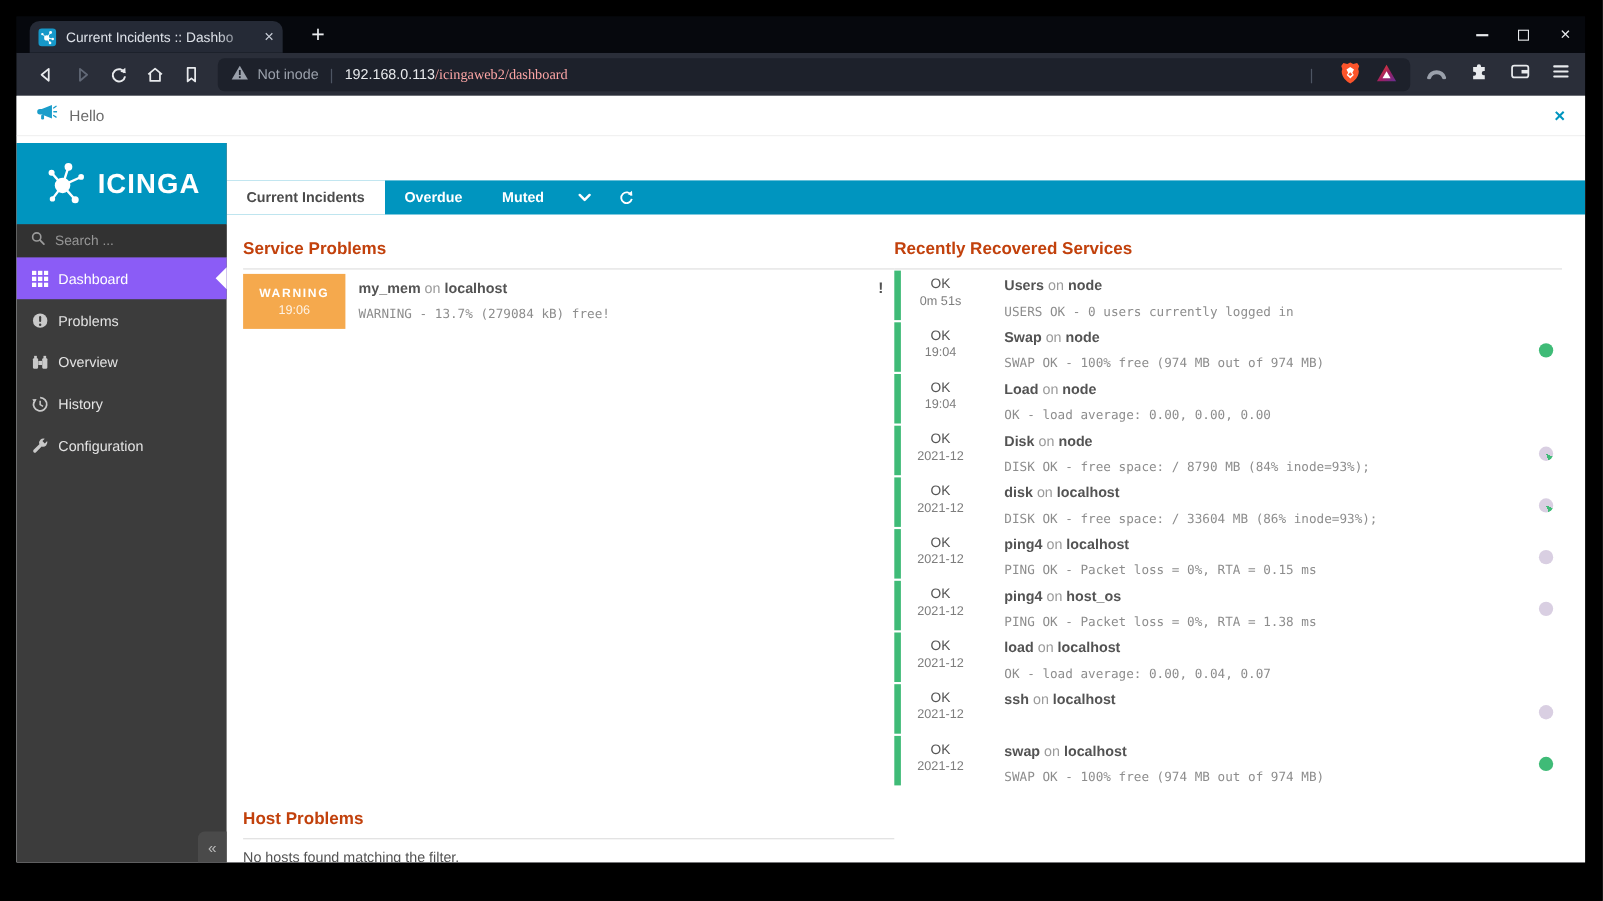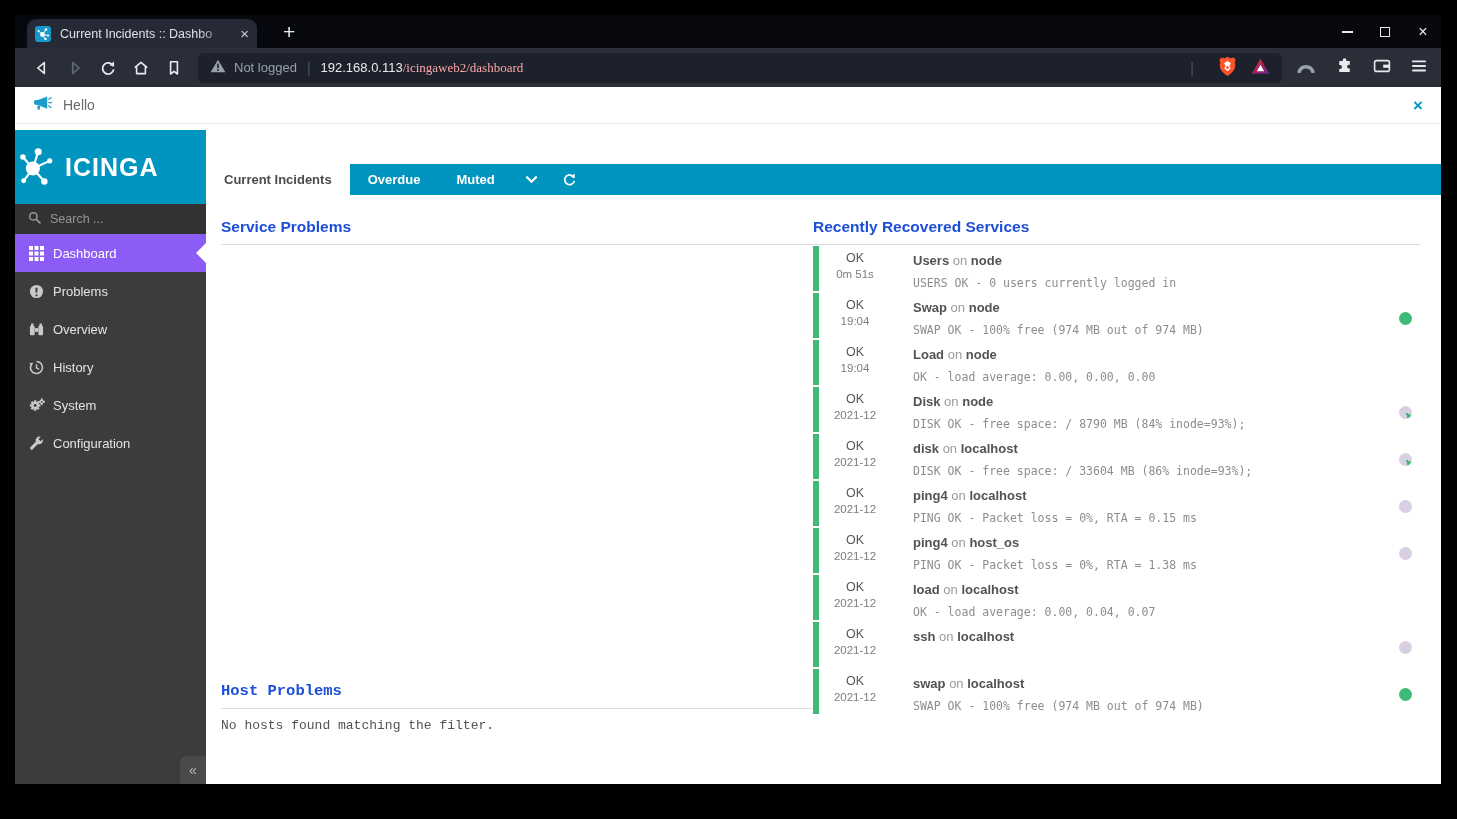--- a/index.html
+++ b/index.html
@@ -50,21 +50,21 @@
               display:flex; align-items:center; padding:0 18px; flex:0 0 37px; }
   .hello-text { color:#6b6b6b; font-size:14px; margin-left:11px; }
   .hello-close { margin-left:auto; color:#0095bf; font-size:17px; font-weight:bold; line-height:1; }
   .spacer { height:6px; background:#fff; flex:0 0 6px; }
   .app { flex:1; display:flex; overflow:hidden; }
 
   
   .sidebar { width:191px; flex:0 0 191px; background:#3c3c3c; position:relative;
              display:flex; flex-direction:column; }
   .logo { height:74px; background:#0095bf; display:flex; align-items:center;
-          flex:0 0 74px; }
+          justify-content:center; flex:0 0 74px; }
   .logo-text { color:#fff; font-size:25px; font-weight:bold; letter-spacing:1px; margin-left:2px; }
   .searchbox { height:30px; background:#323232; display:flex; align-items:center;
                padding:0 13px; flex:0 0 30px; }
   .searchbox input { background:transparent; border:none; outline:none; color:#cfcfcf;
                      font-size:12.5px; margin-left:9px; width:130px;
                      font-family:"Liberation Sans",sans-serif; }
   .searchbox input::placeholder { color:#969696; }
   .menu-item { height:38px; display:flex; align-items:center; padding-left:14px;
                color:#e3e3e3; font-size:13px; position:relative; }
   .menu-item .mi-icon { width:24px; flex:0 0 24px; display:flex; align-items:center; }
@@ -79,38 +79,38 @@
   .main { flex:1; background:#fff; display:flex; flex-direction:column; overflow:hidden; }
   .apptabs { height:31px; background:#0095bf; display:flex; align-items:stretch; flex:0 0 31px;margin-top:34px; }
   .apptab { display:flex; align-items:center; padding:0 18px; color:#fff; font-size:13px;
             font-weight:bold; }
   .apptab.active { background:#fff; color:#4b4b4b; }
   .apptab-icon { display:flex; align-items:center; justify-content:center; width:38px; }
 
   .content { flex:1; display:flex; padding:23px 21px 0 15px; overflow:hidden; }
   .col-left  { width:592px; flex:0 0 592px; }
   .col-right { flex:1; }
-  h2.panel-h { font-size:15.5px; color:#1d4ed8; font-weight:bold; padding-bottom:8px;
+  h2.panel-h { font-size:15.5px; color:#c2410c; font-weight:bold; padding-bottom:8px;
                border-bottom:1px solid #ddd; }
 
   
   .prob-row { display:flex; margin-top:4px; position:relative; }
   .badge { width:93px; height:50px; background:#f5a94d; color:#fff; display:flex;
            flex-direction:column; align-items:center; justify-content:center; flex:0 0 93px; }
   .badge .b-state { font-size:11px; font-weight:bold; letter-spacing:1.5px; }
   .badge .b-time  { font-size:11.5px; margin-top:3px; color:rgba(255,255,255,.85); }
   .prob-body { margin-left:12px; padding-top:4px; }
   .line1 { font-size:13px; color:#535353; font-weight:bold; }
   .line1 .conn { color:#9b9b9b; font-weight:normal; }
   .out { display:block; font-family:"DejaVu Sans Mono", monospace; font-size:11.5px;
          color:#8d8d8d; margin-top:7px; }
   .prob-flag { margin-left:auto; color:#535353; font-weight:bold; font-size:14px;
                padding:4px 10px 0 0; }
 
-  .host-problems { margin-top:437px;font-family:Liberation Mono, monospace; }
+  .host-problems { margin-top:437px; }
   .empty-note { font-size:13px; color:#535353; margin-top:9px; }
 
   
   .srow { position:relative; min-height:47px; display:flex; padding-top:6px; }
   .sbar { position:absolute; left:0; top:1px; bottom:1px; width:6px; background:#3fbb77; }
   .when { width:72px; flex:0 0 72px; margin-left:6px; text-align:center; }
   .w-state { display:block; font-size:12.5px; color:#565656; }
   .w-time  { display:block; font-size:11.5px; color:#7d7d7d; margin-top:3px; }
   .sbody { margin-left:22px; flex:1; }
   .pie { width:13px; height:13px; border-radius:50%; flex:0 0 13px; margin:14px 8px 0 8px; }
@@ -180,21 +180,21 @@
     </span>
 
     <div class="urlbar">
       <span>
         <svg width="16" height="14" viewBox="0 0 16 14">
             <path d="M8 0.8 L15.4 13.2 H0.6 Z" fill="#9aa0ab"></path>
             <rect x="7.2" y="4.6" width="1.6" height="4.6" fill="#1d212b"></rect>
             <rect x="7.2" y="10.3" width="1.6" height="1.7" fill="#1d212b"></rect>
           </svg>
       </span>
-      <span class="sec-label">Not logged</span>
+      <span class="sec-label">Not inode</span>
       <span class="url-sep">|</span>
       <span class="url-host">192.168.0.113</span>
         <span class="url-path">/icingaweb2/dashboard</span>
       <span class="url-right">
         <span class="url-sep">|</span>
         <span>
           <svg width="19" height="21" viewBox="0 0 20 22">
               <path d="M10 0.8 L12.8 2.2 L16.6 1.4 L18.6 4.2 L17.6 7 L18.2 9.2 C18.2 14.8 14 18.6 10 21 C6 18.6 1.8 14.8 1.8 9.2 L2.4 7 L1.4 4.2 L3.4 1.4 L7.2 2.2 Z" fill="#fb542b"></path>
               <path d="M10 5.2 L13.6 7.6 L12 10.6 L13.4 12.8 L10 16 L6.6 12.8 L8 10.6 L6.4 7.6 Z" fill="#fff"></path>
               <path d="M10 10.2 L12 12.4 L10 13.8 L8 12.4 Z" fill="#fb542b"></path>
@@ -333,41 +333,20 @@
           <span class="mi-icon">
             <svg width="15" height="15" viewBox="0 0 16 16">
                 <path d="M8 1.6 a6.4 6.4 0 1 1 -6 4.1" fill="none" stroke="#c9c9c9" stroke-width="1.7"></path>
                 <path d="M0.4 3.2 L4.6 3 L2.6 7 Z" fill="#c9c9c9"></path>
                 <path d="M8 4.6 V8.4 L10.8 10" fill="none" stroke="#c9c9c9" stroke-width="1.5"></path>
               </svg>
           </span>
           <span>History</span>
         </div>
 
-        <div class="menu-item">
-          <span class="mi-icon">
-            <svg width="16" height="15" viewBox="0 0 17 16">
-                <g fill="#c9c9c9">
-                  <rect x="5.2" y="2.4" width="2.6" height="11.2"></rect>
-                  <rect x="0.9" y="6.7" width="11.2" height="2.6"></rect>
-                  <rect x="5.2" y="2.4" width="2.6" height="11.2" transform="rotate(45 6.5 8)"></rect>
-                  <rect x="5.2" y="2.4" width="2.6" height="11.2" transform="rotate(-45 6.5 8)"></rect>
-                  <circle cx="6.5" cy="8" r="3.6"></circle>
-                </g>
-                <circle cx="6.5" cy="8" r="1.5" fill="#3c3c3c"></circle>
-                <g fill="#c9c9c9">
-                  <rect x="12.6" y="0.4" width="1.8" height="7.2"></rect>
-                  <rect x="9.9" y="3.1" width="7.2" height="1.8"></rect>
-                  <circle cx="13.5" cy="4" r="2.3"></circle>
-                </g>
-                <circle cx="13.5" cy="4" r="0.9" fill="#3c3c3c"></circle>
-              </svg>
-          </span>
-          <span>System</span>
-        </div>
 
         <div class="menu-item">
           <span class="mi-icon">
             <svg width="15" height="15" viewBox="0 0 16 16">
                 <path d="M14.8 3.2 A4.2 4.2 0 0 1 9.5 8.5 L4 14 A1.6 1.6 0 0 1 1.7 11.7 L7.2 6.2 A4.2 4.2 0 0 1 12.5 0.9 L10.2 3.2 L12.5 5.5 Z" fill="#c9c9c9"></path>
               </svg>
           </span>
           <span>Configuration</span>
         </div>
 
@@ -391,20 +370,35 @@
                 <path d="M13.4 1.6 L13.7 6.4 L9.2 5 Z" fill="#fff"></path>
               </svg>
           </span>
         </div>
 
         <div class="content">
 
           <div class="col-left">
             <h2 class="panel-h">Service Problems</h2>
 
+            <div class="prob-row">
+              <div class="badge">
+                <span class="b-state">WARNING</span>
+                <span class="b-time">19:06</span>
+              </div>
+              <div class="prob-body">
+                <span class="line1">
+                  <span>my_mem</span>
+                  <span class="conn">on</span>
+                  <span>localhost</span>
+                </span>
+                <span class="out">WARNING - 13.7% (279084 kB) free!</span>
+              </div>
+              <span class="prob-flag">!</span>
+            </div>
 
             <div class="host-problems">
               <h2 class="panel-h">Host Problems</h2>
               <div class="empty-note">No hosts found matching the filter.</div>
             </div>
           </div>
 
           <div class="col-right">
             <h2 class="panel-h">Recently Recovered Services</h2>
             <div>

